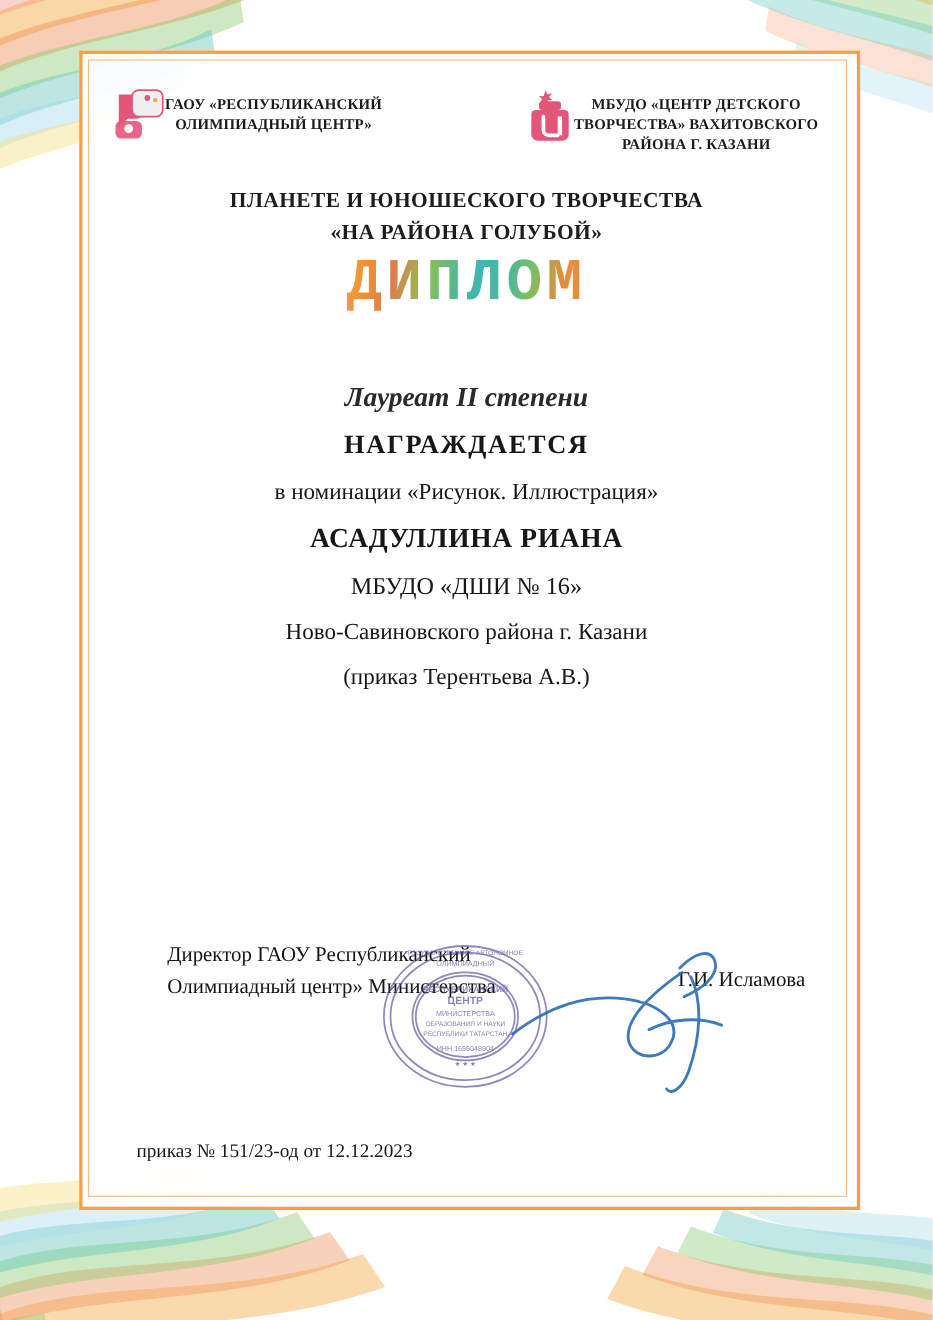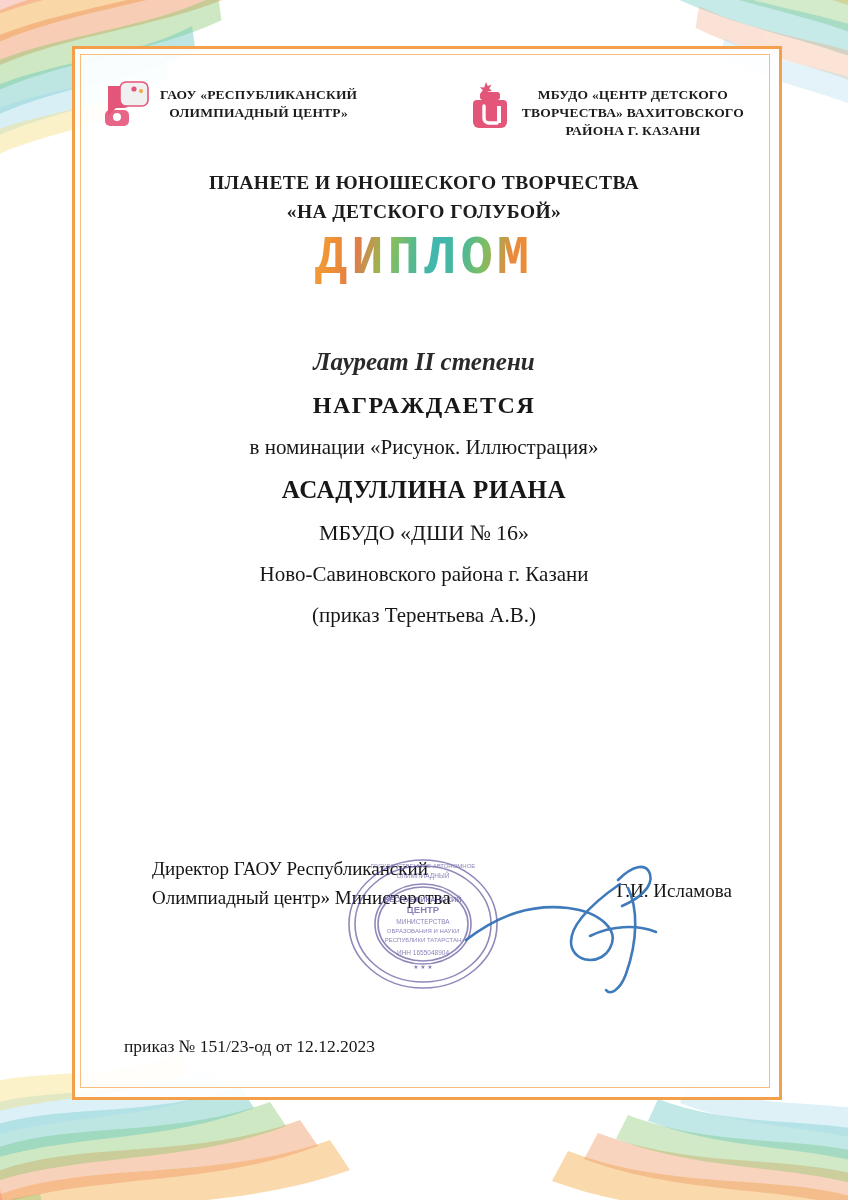--- a/index.html
+++ b/index.html
@@ -91,21 +91,20 @@
   .header {
     display: flex;
     align-items: flex-start;
     justify-content: space-between;
     width: 640px;
     margin-top: 26px;
   }
   .org {
     display: flex;
     align-items: flex-start;
-    gap: 10px;
   }
   .org-text {
     font-family: "Liberation Serif", serif;
     font-weight: bold;
     font-size: 13.5px;
     line-height: 1.32;
     letter-spacing: 0.2px;
     color: #1b1b1b;
     text-align: center;
     padding-top: 6px;
@@ -329,21 +328,21 @@
         <div class="org-text">
           <div>МБУДО «ЦЕНТР ДЕТСКОГО</div>
           <div>ТВОРЧЕСТВА» ВАХИТОВСКОГО</div>
           <div>РАЙОНА Г. КАЗАНИ</div>
         </div>
       </div>
     </div>
 
     <div class="contest-title">
       <div>ПЛАНЕТЕ И ЮНОШЕСКОГО ТВОРЧЕСТВА</div>
-      <div>«НА ДЕТСКОГО ГОЛУБОЙ»</div>
+      <div>«НА РАЙОНА ГОЛУБОЙ»</div>
     </div>
 
     <div class="diploma-word">ДИПЛОМ</div>
 
     <div class="award">
       <div class="award-line l-degree">Лауреат II степени</div>
       <div class="award-line l-awarded">НАГРАЖДАЕТСЯ</div>
       <div class="award-line l-nomination">в номинации «Рисунок. Иллюстрация»</div>
       <div class="award-line l-name">АСАДУЛЛИНА РИАНА</div>
       <div class="award-line l-school">МБУДО «ДШИ № 16»</div>

